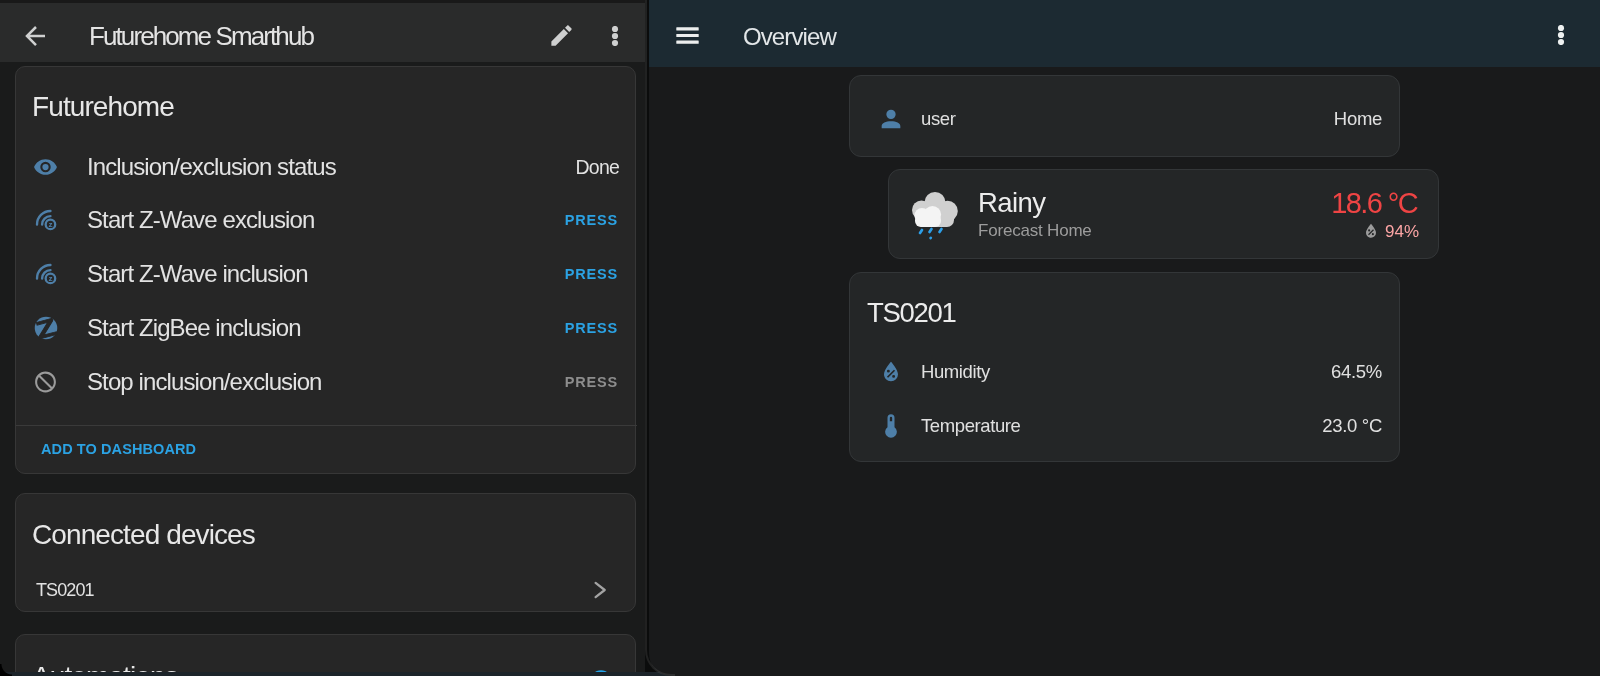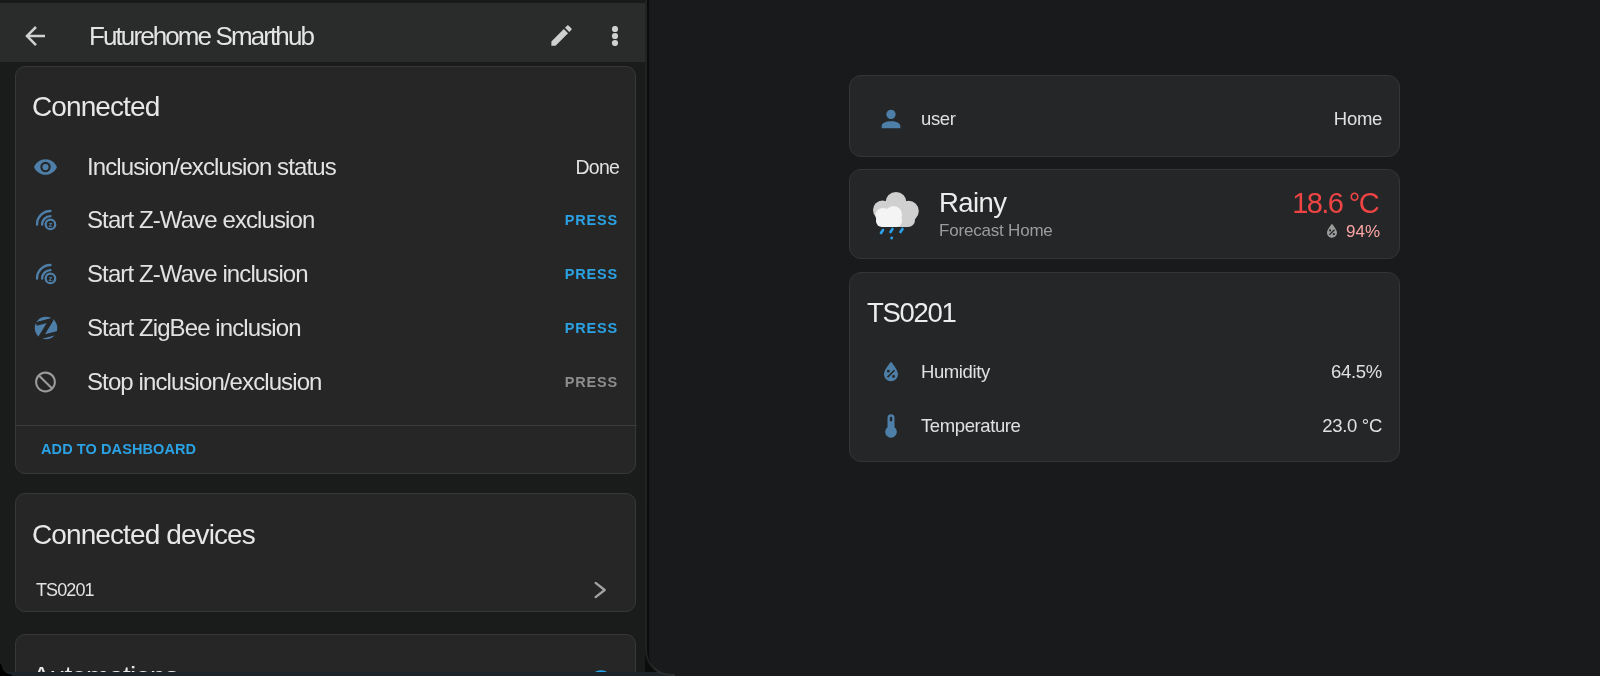--- a/index.html
+++ b/index.html
@@ -26,21 +26,21 @@
   .row .press.dis { color:#8d8d8d; }
   .divider { position:absolute; left:0; top:357.5px; width:621px; height:1px; background:#3a3a3a; }
   .addbtn { position:absolute; left:25px; top:374px; font-size:14.5px; font-weight:700; letter-spacing:0.1px; color:#2ba2e3; }
 
   
   .rp { position:absolute; left:649px; top:0; width:951px; height:676px; background:#191a1b; border-bottom-left-radius:22px; overflow:hidden; }
   .rp-head { position:absolute; left:0; top:0; width:951px; height:67px; background:#1c2a32; }
   .rp-title { position:absolute; left:94px; top:3px; height:67px; line-height:67px; font-size:24px; color:#e2e6e8; letter-spacing:-0.9px; }
   .rcard { position:absolute; left:200px; width:551px; background:#242627; border-radius:12px; border:1px solid #333638; }
   .r1 { top:75px; height:82px; }
-  .r2 { top:169px; height:90px; }
+  .r2 { top:169px; height:90px;margin-left:39px; }
   .r3 { top:272px; height:190px; }
   .rrow { position:absolute; left:0; width:551px; height:54px; }
   .rrow .ic { position:absolute; left:27px; top:50%; transform:translateY(-50%); }
   .rrow .lbl { position:absolute; left:71px; top:50%; transform:translateY(-50%); font-size:18.5px; color:#e0e0e0; letter-spacing:-0.4px; }
   .rrow .val { position:absolute; right:19px; top:50%; transform:translateY(-50%); font-size:18.5px; color:#e0e0e0; letter-spacing:-0.3px; }
   .sepcurve { position:absolute; left:645px; top:-4px; width:30px; height:680px; border-left:2px solid rgba(255,255,255,0.09); border-bottom:2px solid rgba(255,255,255,0.09); border-bottom-left-radius:26px; }
   .bstrip { position:absolute; left:0; top:672px; width:680px; height:4px; background:#1c242a; }
   .scorner { position:absolute; left:0; top:664px; width:12px; height:12px; background:radial-gradient(circle at 12px 0px, rgba(0,0,0,0) 10px, #000 11px); }
 </style>
 </head>
@@ -60,21 +60,21 @@
       <svg class="abs" style="left:611px;top:23px" width="8" height="20" viewBox="0 0 8 20">
           <g fill="#cfd0d0">
             <circle cx="4" cy="3" r="3.1"></circle>
             <circle cx="4" cy="10" r="3.1"></circle>
             <circle cx="4" cy="17" r="3.1"></circle>
           </g>
         </svg>
     </div>
 
     <div class="card c1">
-      <h2 style="top:24px">Connected</h2>
+      <h2 style="top:24px">Futurehome</h2>
       <div class="row" style="top:72.6px">
         <svg class="ic" width="25" height="25" viewBox="0 0 24 24">
             <path fill="#4e7fa8" d="M12,9A3,3 0 0,0 9,12A3,3 0 0,0 12,15A3,3 0 0,0 15,12A3,3 0 0,0 12,9M12,17A5,5 0 0,1 7,12A5,5 0 0,1 12,7A5,5 0 0,1 17,12A5,5 0 0,1 12,17M12,4.5C7,4.5 2.73,7.61 1,12C2.73,16.39 7,19.5 12,19.5C17,19.5 21.27,16.39 23,12C21.27,7.61 17,4.5 12,4.5Z"></path>
           </svg>
         <div class="lbl">Inclusion/exclusion status</div>
         <div class="val" style="letter-spacing:-0.8px">Done</div>
       </div>
       <div class="row" style="top:126.2px">
         <svg class="ic" width="26" height="26" viewBox="0 0 24 24">
           <g fill="none" stroke="#4e7fa8" stroke-width="2.2" stroke-linecap="round">
@@ -133,20 +133,37 @@
     <div class="card c3">
       <h2 style="top:26px">Automations</h2>
       <svg class="abs" style="left:572px;top:33px" width="26" height="26" viewBox="0 0 24 24">
           <path fill="#23a2e8" d="M12,2A10,10 0 0,1 22,12A10,10 0 0,1 12,22A10,10 0 0,1 2,12A10,10 0 0,1 12,2M13,7H11V11H7V13H11V17H13V13H17V11H13V7Z"></path>
         </svg>
     </div>
   </div>
   <div class="bstrip"></div>
 
   <div class="rp">
+    <div class="rp-head">
+      <svg class="abs" style="left:27px;top:23px" width="24" height="24" viewBox="0 0 24 24">
+          <g fill="#eceeee">
+            <rect x="0.3" y="4.3" width="22.4" height="3.1" rx="0.5"></rect>
+            <rect x="0.3" y="10.95" width="22.4" height="3.1" rx="0.5"></rect>
+            <rect x="0.3" y="17.6" width="22.4" height="3.1" rx="0.5"></rect>
+          </g>
+        </svg>
+      <div class="rp-title">Overview</div>
+      <svg class="abs" style="left:908px;top:25px" width="8" height="20" viewBox="0 0 8 20">
+          <g fill="#eef1f1">
+            <circle cx="4" cy="3" r="3.1"></circle>
+            <circle cx="4" cy="10" r="3.1"></circle>
+            <circle cx="4" cy="17" r="3.1"></circle>
+          </g>
+        </svg>
+    </div>
 
     <div class="rcard r1">
       <div class="rrow" style="top:16px">
         <svg class="ic" width="28" height="28" viewBox="0 0 24 24">
             <path fill="#4e7fa8" d="M12,4A4,4 0 0,1 16,8A4,4 0 0,1 12,12A4,4 0 0,1 8,8A4,4 0 0,1 12,4M12,14C16.42,14 20,15.79 20,18V20H4V18C4,15.79 7.58,14 12,14Z"></path>
           </svg>
         <div class="lbl">user</div>
         <div class="val">Home</div>
       </div>
     </div>

